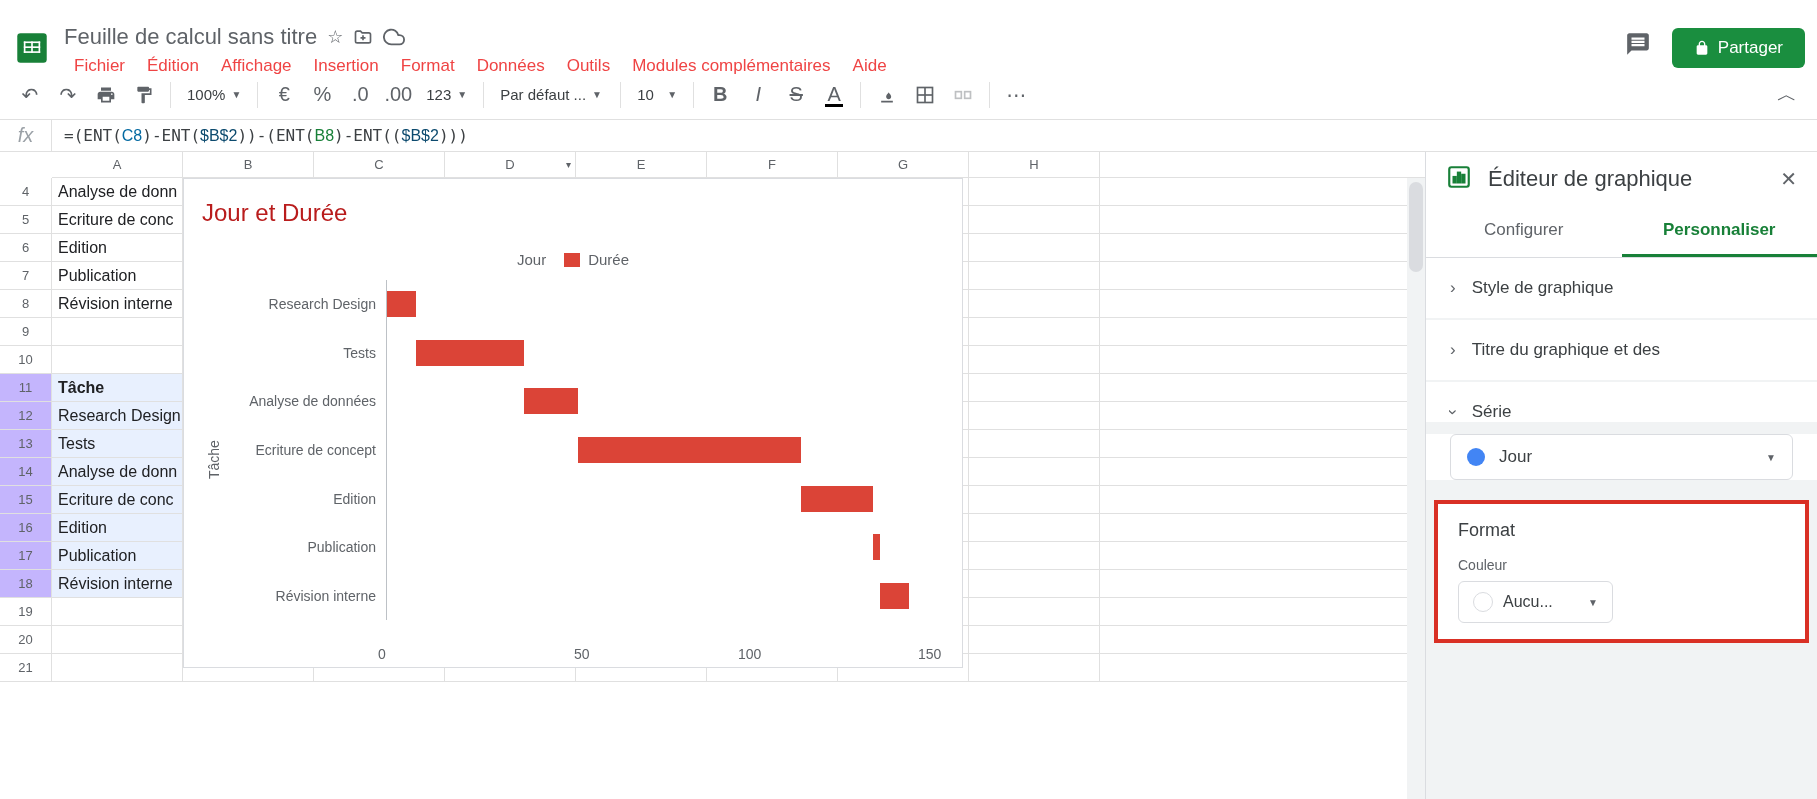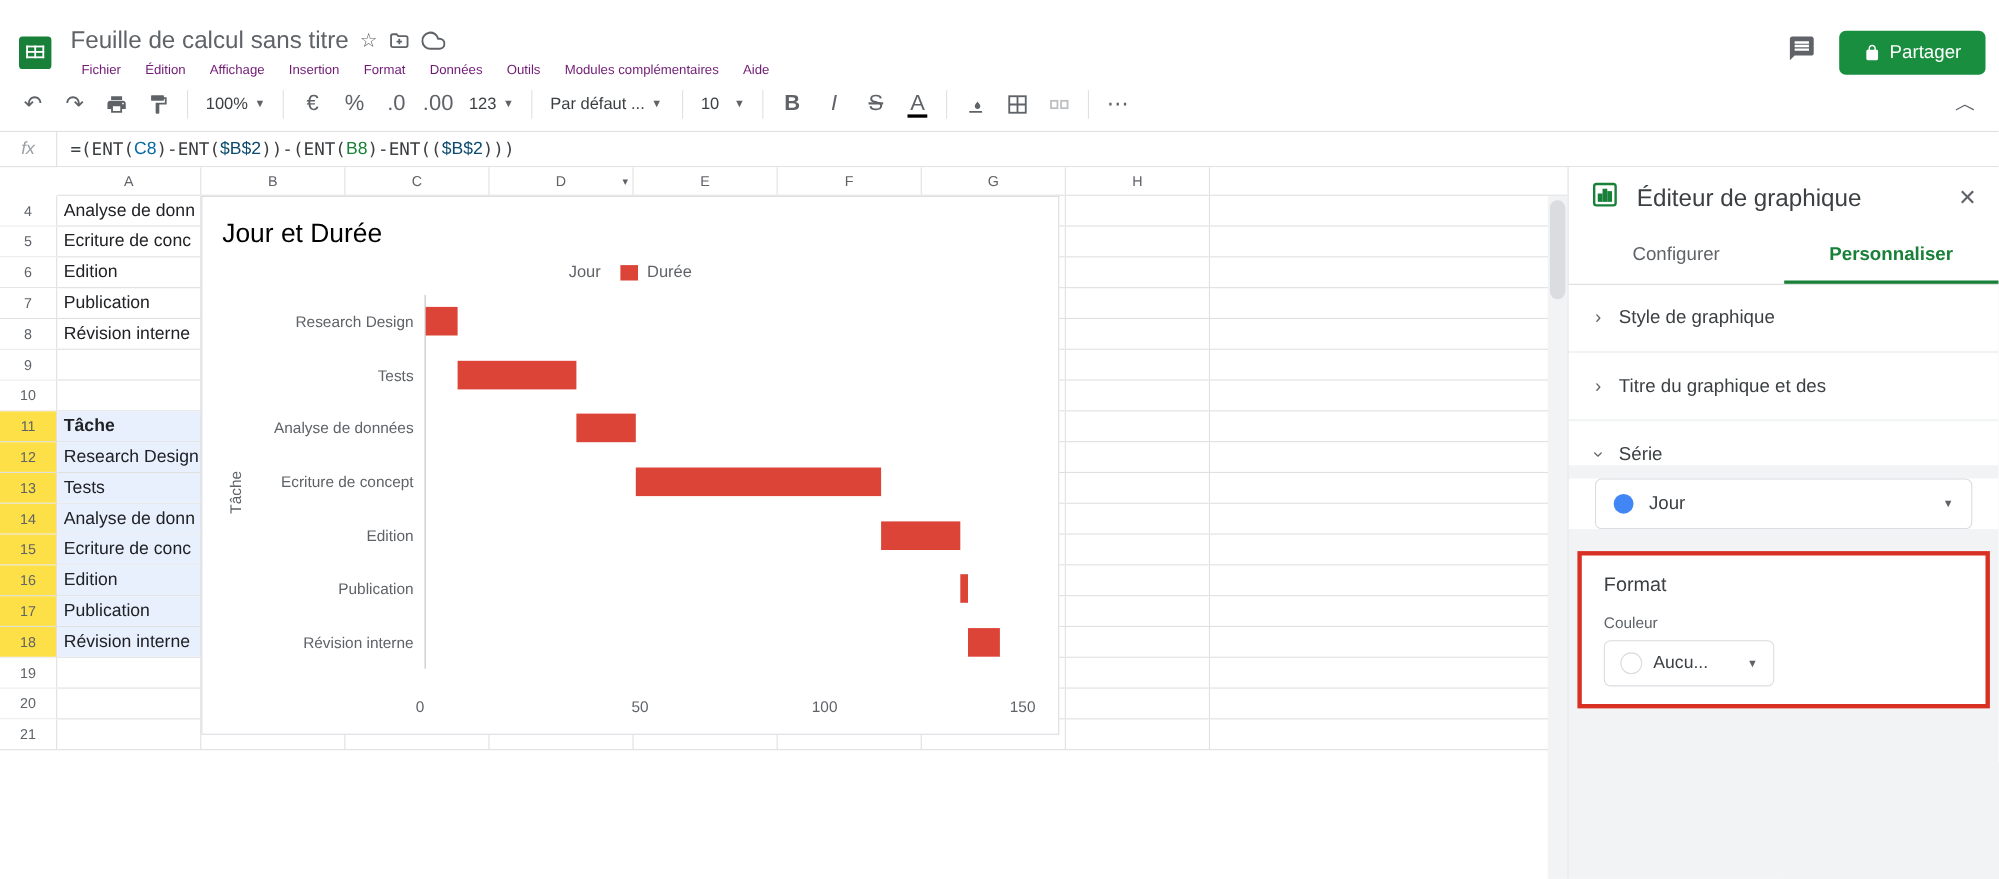--- a/index.html
+++ b/index.html
@@ -5,54 +5,54 @@
 *{box-sizing:border-box;margin:0;padding:0;font-family:Arial,"Google Sans",sans-serif}
 body{width:1817px;height:799px;overflow:hidden;background:#fff;color:#3c4043;position:relative}
 .header{display:flex;align-items:flex-start;padding:24px 12px 0 12px;height:70px}
 .logo{width:40px;height:52px;display:flex;align-items:center;justify-content:center;margin-right:12px;margin-top:-2px}
 .logo svg{width:36px;height:36px}
 .title-area{flex:1}
 .title-row{display:flex;align-items:center;gap:10px;margin-bottom:2px}
 .doc-title{font-size:22px;color:#5f6368;font-weight:400}
 .title-icon{color:#5f6368;font-size:18px;cursor:pointer;display:flex;align-items:center}
 .menu-row{display:flex;gap:2px;align-items:center}
-.menu-item{padding:4px 10px;font-size:12px;color:#701a75;cursor:pointer;border-radius:4px}
+.menu-item{padding:4px 10px;font-size:17px;color:#ef4444;cursor:pointer;border-radius:4px}
 .last-mod{color:#5f6368;text-decoration:underline;font-size:17px;margin-left:16px;cursor:pointer}
 .header-right{display:flex;align-items:flex-start;gap:18px;margin-top:4px}
 .comment-icon{width:32px;height:32px;display:flex;align-items:center;justify-content:center;cursor:pointer;color:#5f6368}
 .share-btn{background:#1a8e3f;color:#fff;padding:10px 22px;border-radius:6px;font-size:17px;font-weight:500;cursor:pointer;display:flex;align-items:center;gap:8px;border:none}
 .toolbar{display:flex;align-items:center;padding:6px 12px;border-bottom:1px solid #e0e0e0;height:50px;gap:2px}
 .tool-icon{width:36px;height:36px;display:flex;align-items:center;justify-content:center;cursor:pointer;color:#5f6368;border-radius:4px;font-size:20px}
 .tool-sep{width:1px;height:26px;background:#e0e0e0;margin:0 6px}
 .tool-dropdown{display:flex;align-items:center;padding:4px 8px;cursor:pointer;font-size:15px;color:#3c4043;gap:6px;border-radius:4px}
 .chev-down{font-size:10px;color:#5f6368}
 .text-color-a{position:relative;display:flex;flex-direction:column;align-items:center}
 .text-color-a .underline{width:18px;height:3px;background:#000;margin-top:-2px}
 .toolbar-collapse{margin-left:auto;cursor:pointer;color:#5f6368}
 .formula-bar{display:flex;align-items:center;height:32px;border-bottom:1px solid #e0e0e0}
-.fx-label{width:52px;text-align:right;font-style:italic;color:#9aa0a6;font-size:16px;border-right:1px solid #e0e0e0;height:100%;display:flex;align-items:center;justify-content:center}
+.fx-label{width:52px;text-align:right;font-style:italic;color:#9aa0a6;font-size:20px;border-right:1px solid #e0e0e0;height:100%;display:flex;align-items:center;justify-content:center}
 .formula-input{flex:1;padding:0 12px;font-size:16px;font-family:monospace;display:flex;align-items:center}
 .formula-input .c1{color:#0369a1}
 .formula-input .c2{color:#0c4a6e}
 .formula-input .c3{color:#188038}
 .main{display:flex;height:647px;position:relative}
 .sheet-area{flex:1;position:relative;overflow:hidden}
 .col-headers{display:flex;height:26px;background:#fff;border-bottom:1px solid #e0e0e0;margin-left:52px}
 .col-header{border-right:1px solid #e0e0e0;text-align:center;font-size:13px;color:#5f6368;display:flex;align-items:center;justify-content:center;position:relative}
 .col-a{width:131px}.col-b{width:131px}.col-c{width:131px}.col-d{width:131px}.col-e{width:131px}.col-f{width:131px}.col-g{width:131px}.col-h{width:131px}
 .col-d .filter-icon{position:absolute;right:4px;font-size:10px}
 .rows{position:relative}
 .row{display:flex;height:28px;border-bottom:1px solid #e0e0e0}
 .row-header{width:52px;border-right:1px solid #e0e0e0;text-align:center;font-size:13px;color:#5f6368;display:flex;align-items:center;justify-content:center;background:#fff}
 .cell{border-right:1px solid #e0e0e0;padding:2px 6px;font-size:16px;color:#202124;display:flex;align-items:center;overflow:hidden;white-space:nowrap}
 .cell.bold{font-weight:600}
 .cell.sel{background:#e8f0fe}
-.row-header.sel{background:#fde047}
+.row-header.sel{background:#c4b5fd}
 .chart-overlay{position:absolute;top:26px;left:183px;width:780px;height:490px;background:#fff;border:1px solid #dadce0;z-index:10;padding:20px 18px}
-.chart-title{font-size:24px;color:#000000;margin-bottom:12px}
+.chart-title{font-size:24px;color:#b91c1c;margin-bottom:24px}
 .chart-legend{display:flex;justify-content:center;gap:18px;font-size:15px;color:#5f6368;margin-bottom:12px}
 .legend-item{display:flex;align-items:center;gap:8px}
 .legend-swatch{width:16px;height:14px;background:#db4437}
 .chart-body{display:flex;height:360px}
 .y-axis-title{writing-mode:vertical-rl;transform:rotate(180deg);font-size:14px;color:#5f6368;display:flex;align-items:center;justify-content:center;width:24px}
 .y-labels{display:flex;flex-direction:column;justify-content:space-around;text-align:right;font-size:14px;color:#5f6368;padding-right:10px;width:160px;height:340px}
 .plot{flex:1;position:relative;border-left:1px solid #bdc1c6;height:340px}
 .bar{position:absolute;background:#db4437;height:26px}
 .x-axis{display:flex;margin-left:184px;font-size:14px;color:#5f6368;padding-top:6px;position:relative;width:560px}
 .x-tick{position:absolute}

